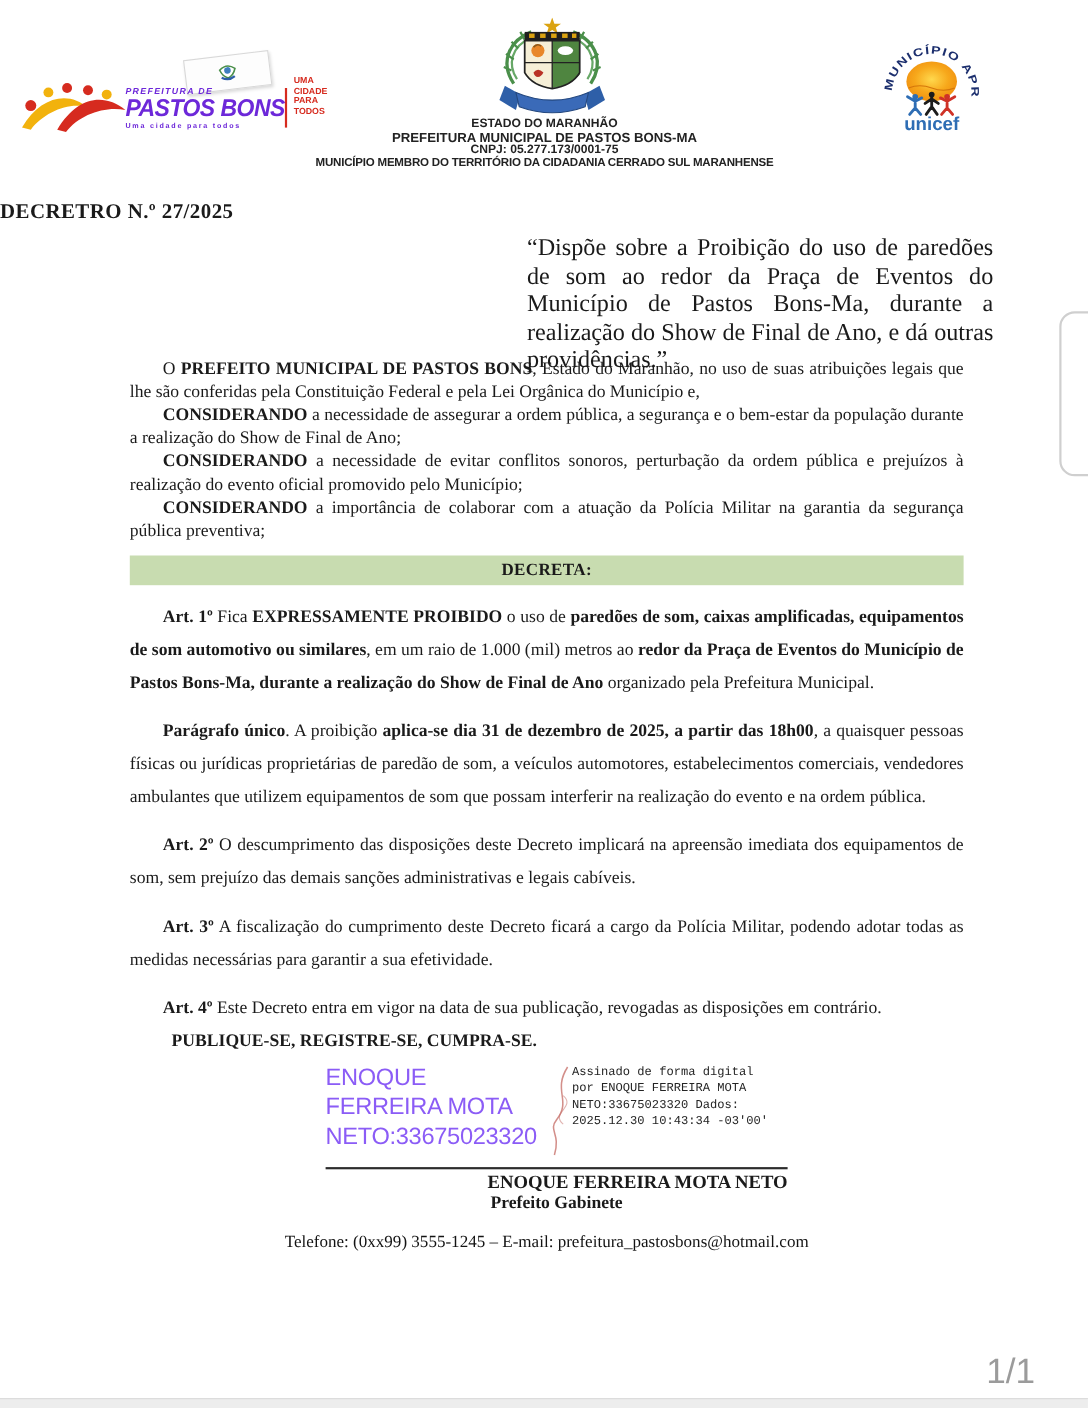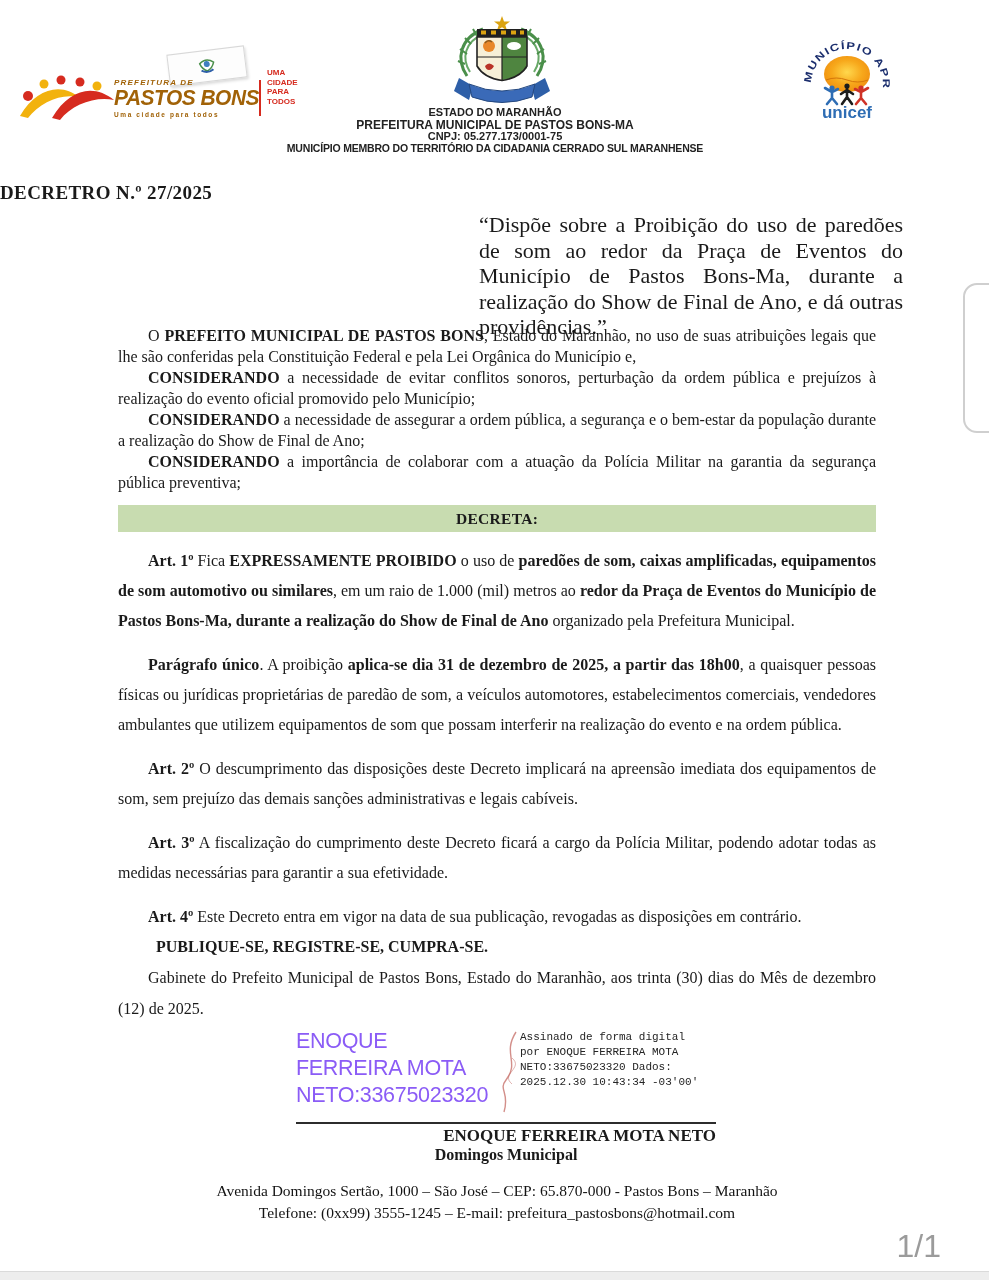--- a/index.html
+++ b/index.html
@@ -12,21 +12,21 @@
   .b { font-weight:bold; }
 
   
   .hdr { position:absolute; left:0; top:0; width:989px; height:165px; }
 
   .logo-left { position:absolute; left:18px; top:50px; width:290px; height:90px; }
   .flag { position:absolute; left:150px; top:0px; width:78px; height:32px;
           background:#fdfdfd; border:1px solid #d8d8d8; transform:rotate(-7deg);
           box-shadow:1px 2px 3px rgba(0,0,0,.15); display:flex; align-items:center; justify-content:center; }
   .people { position:absolute; left:0; top:22px; }
-  .lockup { position:absolute; left:96px; top:28px; width:140px; color:#a16207; }
+  .lockup { position:absolute; left:96px; top:28px; width:140px; color:#6d28d9; }
   .pref-de { font-family:"Liberation Sans",sans-serif; font-size:8px; font-weight:bold; font-style:italic; letter-spacing:1.2px; }
   .city-name { font-family:"Liberation Sans",sans-serif; font-size:22px; font-weight:bold; font-style:italic; letter-spacing:-0.5px; transform:scaleX(.95); transform-origin:left; white-space:nowrap; line-height:22px; }
   .tagline { font-family:"Liberation Sans",sans-serif; font-size:6.5px; font-weight:bold; letter-spacing:1.6px; margin-top:2px; white-space:nowrap; }
   .logo-divider { position:absolute; left:241px; top:30px; width:2px; height:36px; background:#d62b1f; }
   .slogan { position:absolute; left:249px; top:18px; font-family:"Liberation Sans",sans-serif;
             font-size:8px; font-weight:bold; color:#d62b1f; line-height:9.5px; }
 
   .crest { position:absolute; left:437px; top:16px; }
 
   .hdr-lines { position:absolute; left:240px; top:107px; width:510px; text-align:center;
@@ -189,54 +189,52 @@
         <text x="48" y="90" text-anchor="middle" font-family="Liberation Sans, sans-serif" font-size="17" font-weight="bold" fill="#2e6db4">unicef</text>
       </svg>
     </div>
   </div>
 
   <div class="doc-title">DECRETRO N.º 27/2025</div>
   <div class="epigraph">“Dispõe sobre a Proibição do uso de paredões de som ao redor da Praça de Eventos do Município de Pastos Bons-Ma, durante a realização do Show de Final de Ano, e dá outras providências.”</div>
 
   <div class="content">
     <p class="pre"><span>O </span><span class="b">PREFEITO MUNICIPAL DE PASTOS BONS</span><span>, Estado do Maranhão, no uso de suas atribuições legais que lhe são conferidas pela Constituição Federal e pela Lei Orgânica do Município e,</span></p>
+    <p class="pre"><span class="b">CONSIDERANDO</span><span> a necessidade de assegurar a ordem pública, a segurança e o bem-estar da população durante a realização do Show de Final de Ano;</span></p>
     <p class="pre"><span class="b">CONSIDERANDO</span><span> a necessidade de evitar conflitos sonoros, perturbação da ordem pública e prejuízos à realização do evento oficial promovido pelo Município;</span></p>
-    <p class="pre"><span class="b">CONSIDERANDO</span><span> a necessidade de assegurar a ordem pública, a segurança e o bem-estar da população durante a realização do Show de Final de Ano;</span></p>
     <p class="pre"><span class="b">CONSIDERANDO</span><span> a importância de colaborar com a atuação da Polícia Militar na garantia da segurança pública preventiva;</span></p>
 
     <div class="banner">DECRETA:</div>
 
     <div class="art-wrap">
       <p class="art"><span class="b">Art. 1º</span><span> Fica </span><span class="b">EXPRESSAMENTE PROIBIDO</span><span> o uso de </span><span class="b">paredões de som, caixas amplificadas, equipamentos de som automotivo ou similares</span><span>, em um raio de 1.000 (mil) metros ao </span><span class="b">redor da Praça de Eventos do Município de Pastos Bons-Ma, durante a realização do Show de Final de Ano</span><span> organizado pela Prefeitura Municipal.</span></p>
       <p class="art"><span class="b">Parágrafo único</span><span>. A proibição </span><span class="b">aplica-se dia 31 de dezembro de 2025, a partir das 18h00</span><span>, a quaisquer pessoas físicas ou jurídicas proprietárias de paredão de som, a veículos automotores, estabelecimentos comerciais, vendedores ambulantes que utilizem equipamentos de som que possam interferir na realização do evento e na ordem pública.</span></p>
       <p class="art"><span class="b">Art. 2º</span><span> O descumprimento das disposições deste Decreto implicará na apreensão imediata dos equipamentos de som, sem prejuízo das demais sanções administrativas e legais cabíveis.</span></p>
       <p class="art"><span class="b">Art. 3º</span><span> A fiscalização do cumprimento deste Decreto ficará a cargo da Polícia Militar, podendo adotar todas as medidas necessárias para garantir a sua efetividade.</span></p>
       <p class="art"><span class="b">Art. 4º</span><span> Este Decreto entra em vigor na data de sua publicação, revogadas as disposições em contrário.</span></p>
       <p class="publish">PUBLIQUE-SE, REGISTRE-SE, CUMPRA-SE.</p>
-      <p class="closing">Gabinete do Prefeito Municipal de Pastos Bons, Estado do Maranhão, aos trinta (30) dias do Mês de dezembro (12) de 2025.</p>
     </div>
 
     <div class="sig-block">
       <div class="sig-row">
         <div class="sig-big">ENOQUE FERREIRA MOTA NETO:33675023320</div>
         <div class="sig-flourish">
           <svg width="36" height="88" viewBox="0 0 36 88">
             <path d="M26,4 C12,26 30,34 16,52 C8,62 20,64 14,84" fill="none" stroke="#c46a63" stroke-width="1.4" opacity="0.75"></path>
             <path d="M22,30 C34,40 10,46 22,56" fill="none" stroke="#c46a63" stroke-width="1" opacity="0.5"></path>
           </svg>
         </div>
         <div class="sig-details">Assinado de forma digital por ENOQUE FERREIRA MOTA NETO:33675023320 Dados: 2025.12.30 10:43:34 -03'00'</div>
       </div>
       <div class="sig-line"></div>
       <div class="sig-name">ENOQUE FERREIRA MOTA NETO</div>
-      <div class="sig-role">Domingos Municipal</div>
+      <div class="sig-role">Prefeito Gabinete</div>
     </div>
 
     <div class="doc-footer">
-      <div>Avenida Domingos Sertão, 1000 – São José – CEP: 65.870-000 - Pastos Bons – Maranhão</div>
       <div>Telefone: (0xx99) 3555-1245 – E-mail: prefeitura_pastosbons@hotmail.com</div>
     </div>
   </div>
 
   <div class="page-indicator">1/1</div>
   <div class="bottom-strip"></div>
   <div class="scroll-thumb"></div>
 
 </div>
 

